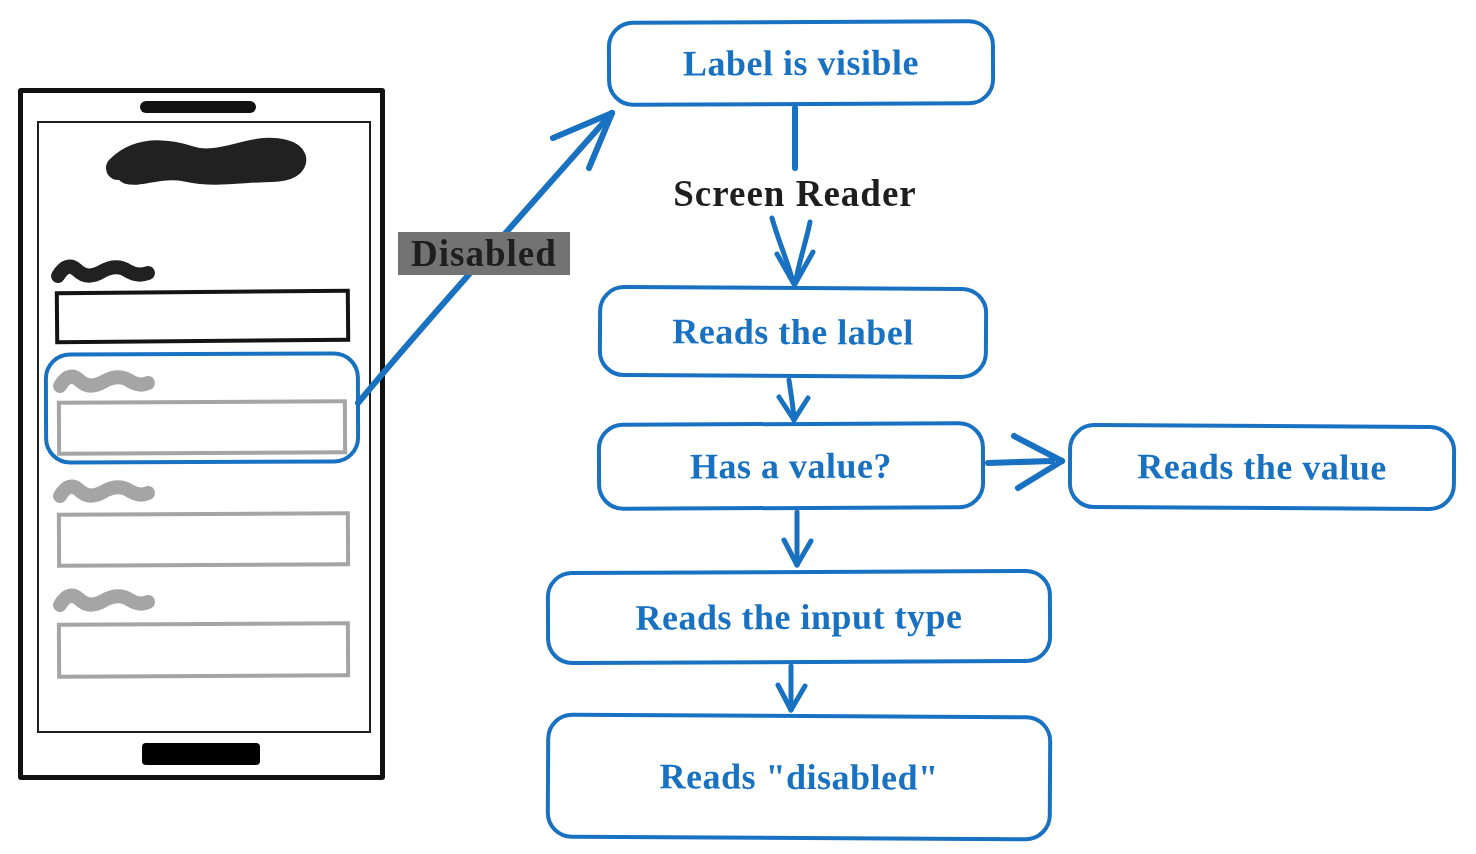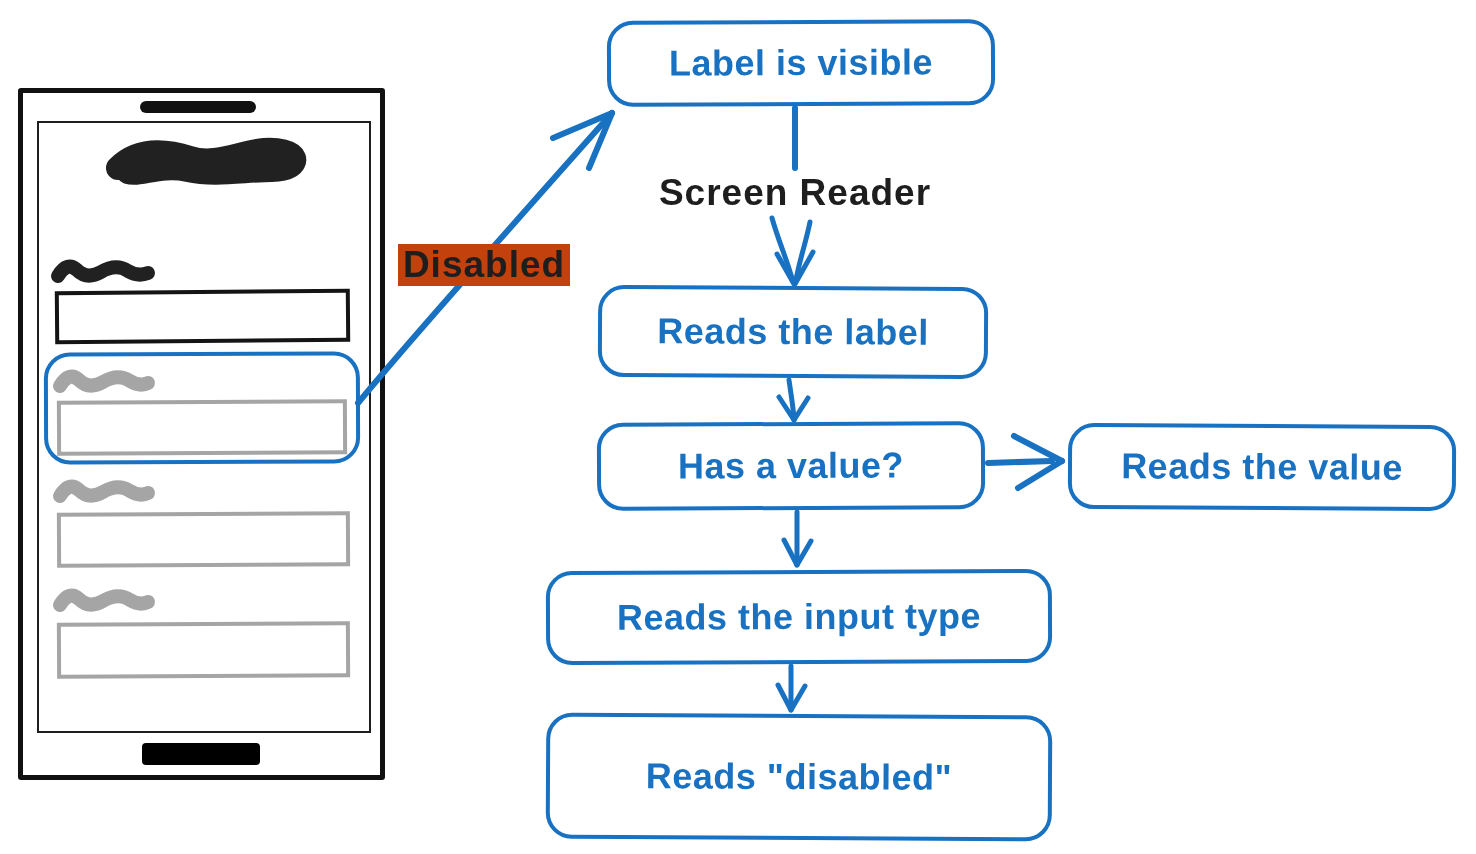--- a/index.html
+++ b/index.html
@@ -1,18 +1,18 @@
 <!DOCTYPE html>
 <html><head>
 <meta charset="utf-8">
 <style>
   html,body{margin:0;padding:0;background:#ffffff;}
   #canvas{
     position:relative;width:1476px;height:854px;background:#ffffff;
-    font-family:Liberation Sans, sans-serif;overflow:hidden;
+    font-family:Liberation Serif, serif;overflow:hidden;
   }
   
   .fbox{
     position:absolute;border:4px solid #1971c2;border-radius:26px;
     background:#fff;display:flex;align-items:center;justify-content:center;
     color:#1971c2;font-weight:700;font-size:36px;letter-spacing:0.5px;
     box-sizing:border-box;
   }
   .r1{transform:rotate(-0.25deg);}
   .r2{transform:rotate(0.3deg);}
@@ -41,22 +41,22 @@
   .input-box{position:absolute;background:#fff;box-sizing:border-box;}
   .input-black{border:4px solid #141414;transform:rotate(-0.5deg);}
   .input-gray{border:4px solid #a5a5a5;transform:rotate(-0.3deg);}
   .highlight-ring{
     position:absolute;left:44px;top:352px;width:316px;height:112px;
     border:4px solid #1971c2;border-radius:26px;box-sizing:border-box;
     transform:rotate(-0.2deg);
   }
   .overlay{position:absolute;left:0;top:0;pointer-events:none;}
   .disabled-label{
-    position:absolute;left:398px;top:244px;width:172px;
-    background:#c2410c;text-align:center;
+    position:absolute;left:398px;top:232px;width:172px;
+    background:#737373;text-align:center;
   }
 </style>
 </head>
 <body>
 
 <div id="canvas">
 
   <div class="phone-outer"></div>
   <div class="phone-speaker"></div>
   <div class="phone-screen"></div>

